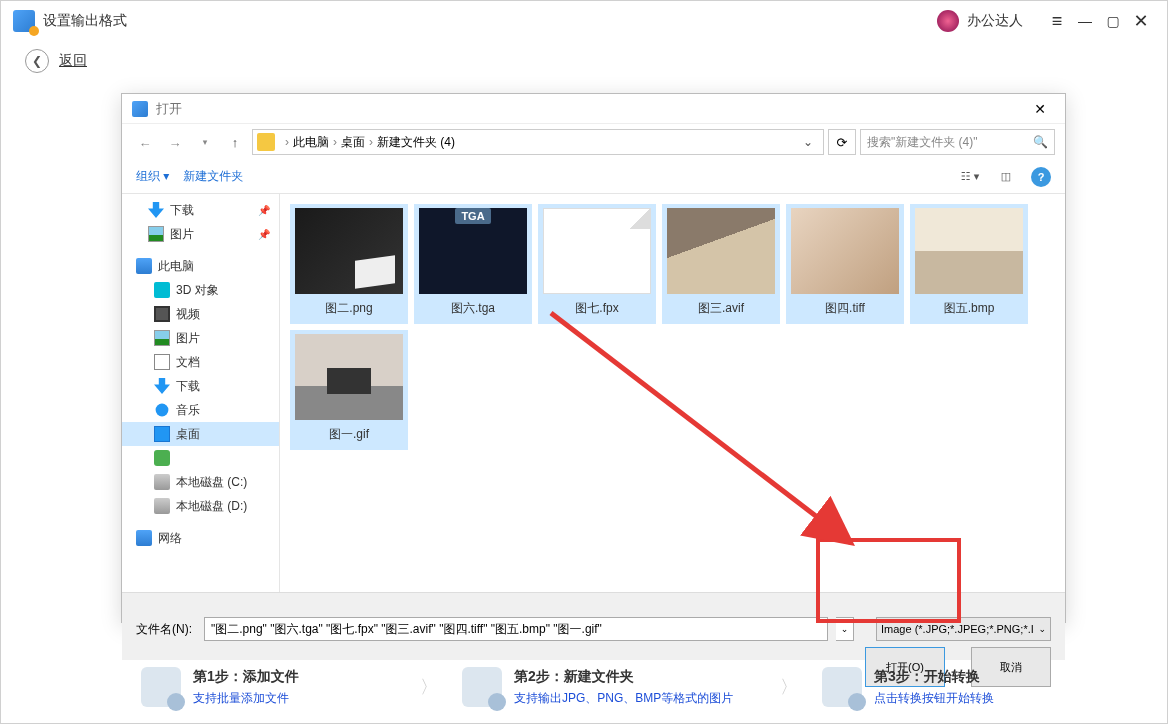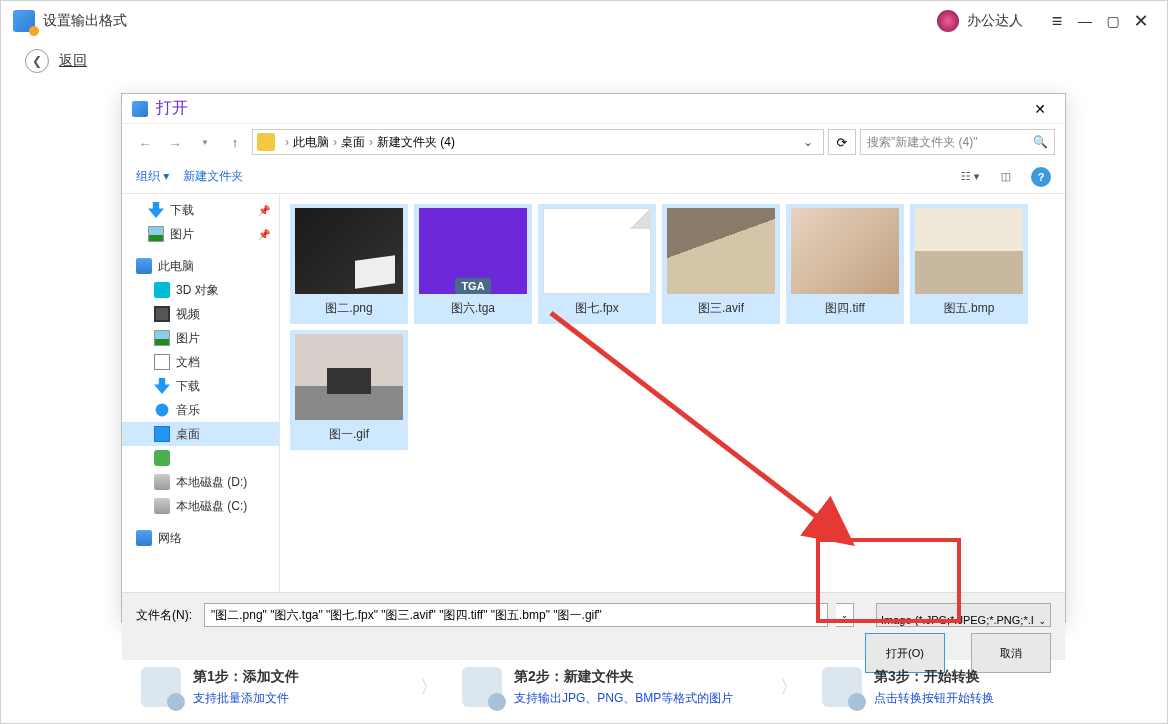--- a/index.html
+++ b/index.html
@@ -13,21 +13,21 @@
 .titlebar .username{font-size:14px;color:#333;margin-right:20px;}
 .win-btn{width:28px;height:28px;display:flex;align-items:center;justify-content:center;font-size:14px;color:#333;cursor:pointer;}
 .win-btn.menu{font-size:18px;}
 .win-btn.close{font-size:18px;}
 .backbar{height:40px;display:flex;align-items:center;padding-left:24px;}
 .back-circle{width:24px;height:24px;border:1px solid #999;border-radius:50%;display:flex;align-items:center;justify-content:center;font-size:12px;color:#555;margin-right:10px;}
 .back-text{font-size:14px;color:#333;text-decoration:underline;}
 .dialog{position:absolute;left:120px;top:92px;width:945px;height:530px;background:#fff;border:1px solid #bbb;box-shadow:0 4px 20px rgba(0,0,0,0.15);}
 .dlg-title{height:30px;display:flex;align-items:center;padding:0 10px;border-bottom:1px solid #eee;}
 .dlg-title .folder-icon{width:16px;height:16px;background:linear-gradient(135deg,#4fa3f7,#2d7dd2);border-radius:2px;margin-right:8px;}
-.dlg-title .t{font-size:16px;color:#6d28d9;}
+.dlg-title .t{font-size:13px;color:#737373;}
 .dlg-title .spacer{flex:1;}
 .dlg-close{width:30px;height:24px;display:flex;align-items:center;justify-content:center;font-size:14px;cursor:pointer;}
 .dlg-nav{height:36px;display:flex;align-items:center;padding:0 10px;gap:4px;}
 .nav-btn{width:26px;height:24px;display:flex;align-items:center;justify-content:center;color:#888;font-size:13px;}
 .nav-btn.up{color:#333;cursor:pointer;}
 .breadcrumb{flex:1;height:26px;border:1px solid #ccc;display:flex;align-items:center;padding:0 4px;background:#fff;font-size:12px;}
 .breadcrumb .folder-ico{width:18px;height:18px;background:#f5c842;border-radius:2px;margin-right:6px;}
 .breadcrumb .sep{color:#888;margin:0 4px;}
 .breadcrumb .drop{margin-left:auto;padding:0 6px;color:#555;}
 .refresh-btn{width:28px;height:26px;border:1px solid #ccc;display:flex;align-items:center;justify-content:center;font-size:13px;cursor:pointer;}
@@ -57,36 +57,36 @@
 .ico-desk{background:#2196f3;border:1px solid #1976d2;}
 .ico-green{background:#4caf50;border-radius:3px;}
 .ico-disk{background:linear-gradient(#ccc,#999);border-radius:2px;}
 .ico-net{background:linear-gradient(#4fa3f7,#2d7dd2);border-radius:2px;}
 .content{flex:1;padding:10px;display:flex;gap:6px;flex-wrap:wrap;align-content:flex-start;}
 .file-tile{width:118px;height:120px;display:flex;flex-direction:column;align-items:center;cursor:pointer;padding:4px;}
 .file-tile.sel{background:#cde8ff;}
 .thumb{width:108px;height:86px;display:flex;align-items:center;justify-content:center;background:#f0f0f0;}
 .thumb.dark{background:linear-gradient(135deg,#1a1a1a,#333);position:relative;}
 .thumb.dark::after{content:"";position:absolute;right:8px;bottom:8px;width:40px;height:28px;background:#eee;transform:skewY(-8deg);}
-.thumb.tga{background:#6d28d9;display:flex;flex-direction:column;align-items:center;justify-content:flex-end;}
+.thumb.tga{background:#0f172a;display:flex;flex-direction:column;align-items:center;justify-content:flex-start;}
 .tga-badge{background:#4a6a8a;color:#fff;font-size:11px;padding:2px 6px;border-radius:2px;font-weight:bold;}
 .thumb.blank{background:#fff;border:1px solid #ddd;position:relative;}
 .thumb.blank::before{content:"";position:absolute;top:0;right:0;width:20px;height:20px;background:linear-gradient(135deg,transparent 50%,#ddd 50%);}
 .thumb.photo1{background:linear-gradient(160deg,#8a7a6a 40%,#d4c4a8 40%);}
 .thumb.photo2{background:linear-gradient(135deg,#e8d4c0,#c0a080);}
 .thumb.photo3{background:linear-gradient(180deg,#f0e8d8 50%,#c8b8a0 50%);}
 .thumb.photo4{background:linear-gradient(180deg,#d8d0c8 60%,#888 60%);position:relative;}
 .thumb.photo4::after{content:"";position:absolute;left:30%;top:40%;width:40%;height:30%;background:#333;}
 .file-label{font-size:12px;color:#333;margin-top:6px;text-align:center;}
-.dlg-footer{height:68px;background:#f0f0f0;border-top:1px solid #ddd;padding:10px 14px;display:flex;flex-direction:column;gap:6px;}
+.dlg-footer{height:68px;background:#f0f0f0;border-top:1px solid #ddd;padding:24px 14px;display:flex;flex-direction:column;gap:6px;}
 .footer-row{display:flex;align-items:center;gap:8px;}
 .fname-label{font-size:12px;width:auto;padding-right:4px;}
 .fname-input{flex:1;height:24px;border:1px solid #aaa;background:#fff;font-size:12px;padding:0 6px;}
 .fname-drop{width:18px;height:24px;border:1px solid #aaa;border-left:none;display:flex;align-items:center;justify-content:center;font-size:9px;background:#fff;}
-.filter-combo{width:175px;height:24px;border:1px solid #aaa;background:#e8e8e8;font-size:11px;padding:0 4px;display:flex;align-items:flex-end;overflow:hidden;white-space:nowrap;}
+.filter-combo{width:175px;height:24px;border:1px solid #aaa;background:#e8e8e8;font-size:11px;padding:0 4px;display:flex;align-items:center;overflow:hidden;white-space:nowrap;}
 .filter-combo .drop-ico{margin-left:auto;font-size:9px;}
 .btn{width:80px;height:40px;border:1px solid #aaa;background:#e8e8e8;font-size:11px;display:flex;align-items:center;justify-content:center;cursor:pointer;}
 .btn.primary{border:1px solid #3b99e0;}
 .footer-row2{justify-content:flex-end;}
 .redbox{position:absolute;border:4px solid #e53935;pointer-events:none;}
 .redbox1{left:815px;top:537px;width:145px;height:85px;}
 .arrow{position:absolute;pointer-events:none;}
 .steps{position:absolute;left:140px;bottom:16px;right:90px;display:flex;align-items:center;}
 .step{display:flex;align-items:center;gap:12px;width:260px;}
 .step-icon{width:40px;height:40px;background:#dce6ef;border-radius:6px;position:relative;}
@@ -196,25 +196,25 @@
       <div class="side-item sub active">
           <div class="ico ico-desk"></div>
           <span>桌面</span>
         </div>
       <div class="side-item sub">
           <div class="ico ico-green"></div>
           <span></span>
         </div>
       <div class="side-item sub">
           <div class="ico ico-disk"></div>
+          <span>本地磁盘 (C:)</span>
+        </div>
+      <div class="side-item sub">
+          <div class="ico ico-disk"></div>
           <span>本地磁盘 (D:)</span>
-        </div>
-      <div class="side-item sub">
-          <div class="ico ico-disk"></div>
-          <span>本地磁盘 (C:)</span>
         </div>
       <div style="height:8px"></div>
       <div class="side-item root">
           <div class="ico ico-net"></div>
           <span>网络</span>
         </div>
     </div>
     <div class="content" id="file-grid">
         <div class="file-tile sel">
           <div class="thumb dark"></div>

